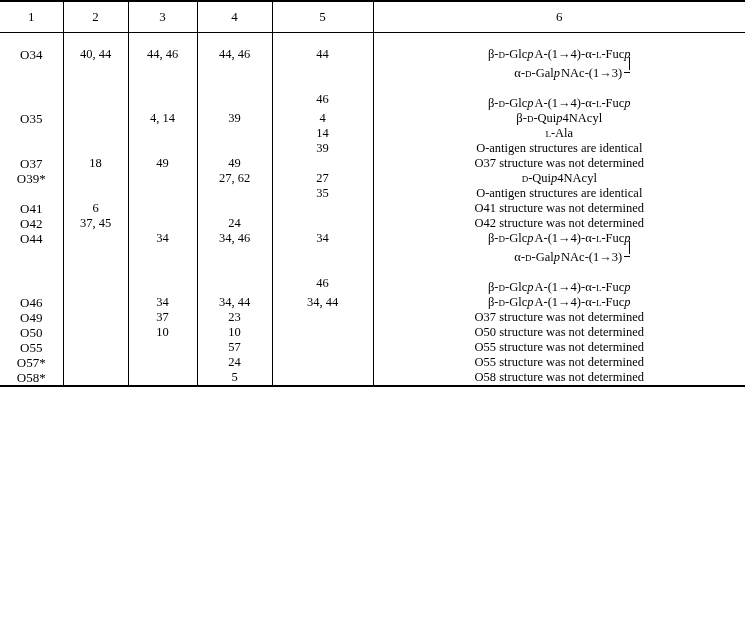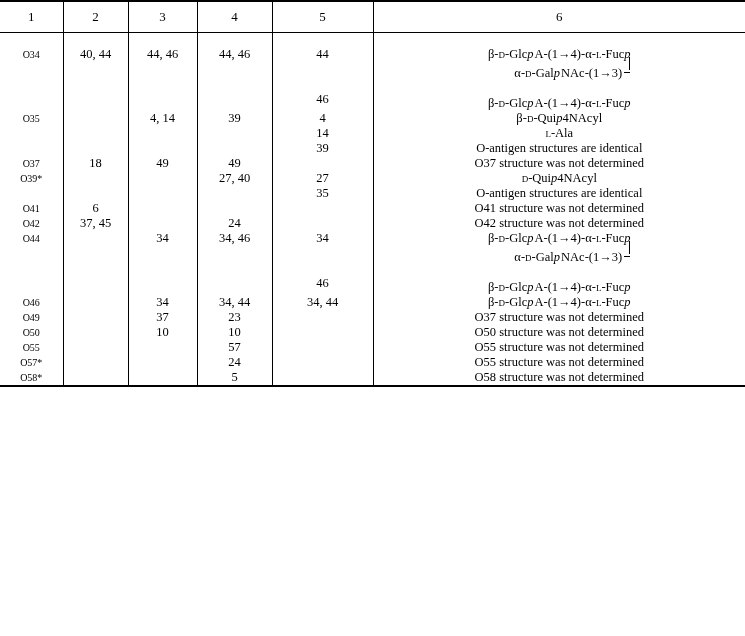--- a/index.html
+++ b/index.html
@@ -66,21 +66,21 @@
   col.c6 { width: 372px; }
 
   td.num {
     text-align: center;
     font-size: 12.5px;
     padding-top: 9px;
     line-height: 15px;
   }
   td.serial {
     text-align: center;
-    font-size: 10px;
+    font-size: 13px;
     padding-top: 9px;
     line-height: 15px;
   }
   td.struct {
     text-align: center;
     font-size: 12.5px;
     padding-top: 9px;
     padding-left: 7px;
     line-height: 15px;
   }
@@ -197,21 +197,21 @@
           <td class="num">49</td>
           <td class="num">&nbsp;</td>
           <td class="struct">
             <span class="line">O37 structure was not determined</span>
           </td>
         </tr>
         <tr>
           <td class="serial">O39*</td>
           <td class="num"></td>
           <td class="num"></td>
-          <td class="num">27, 40</td>
+          <td class="num">27, 62</td>
           <td class="num">
             <span class="line">27</span>
             <span class="line">35</span>
           </td>
           <td class="struct">
             <span class="line"><span class="sc">d</span>-Qui<span class="ital">p</span>4NAcyl</span>
             <span class="line">O-antigen structures are identical</span>
           </td>
         </tr>
         <tr>

